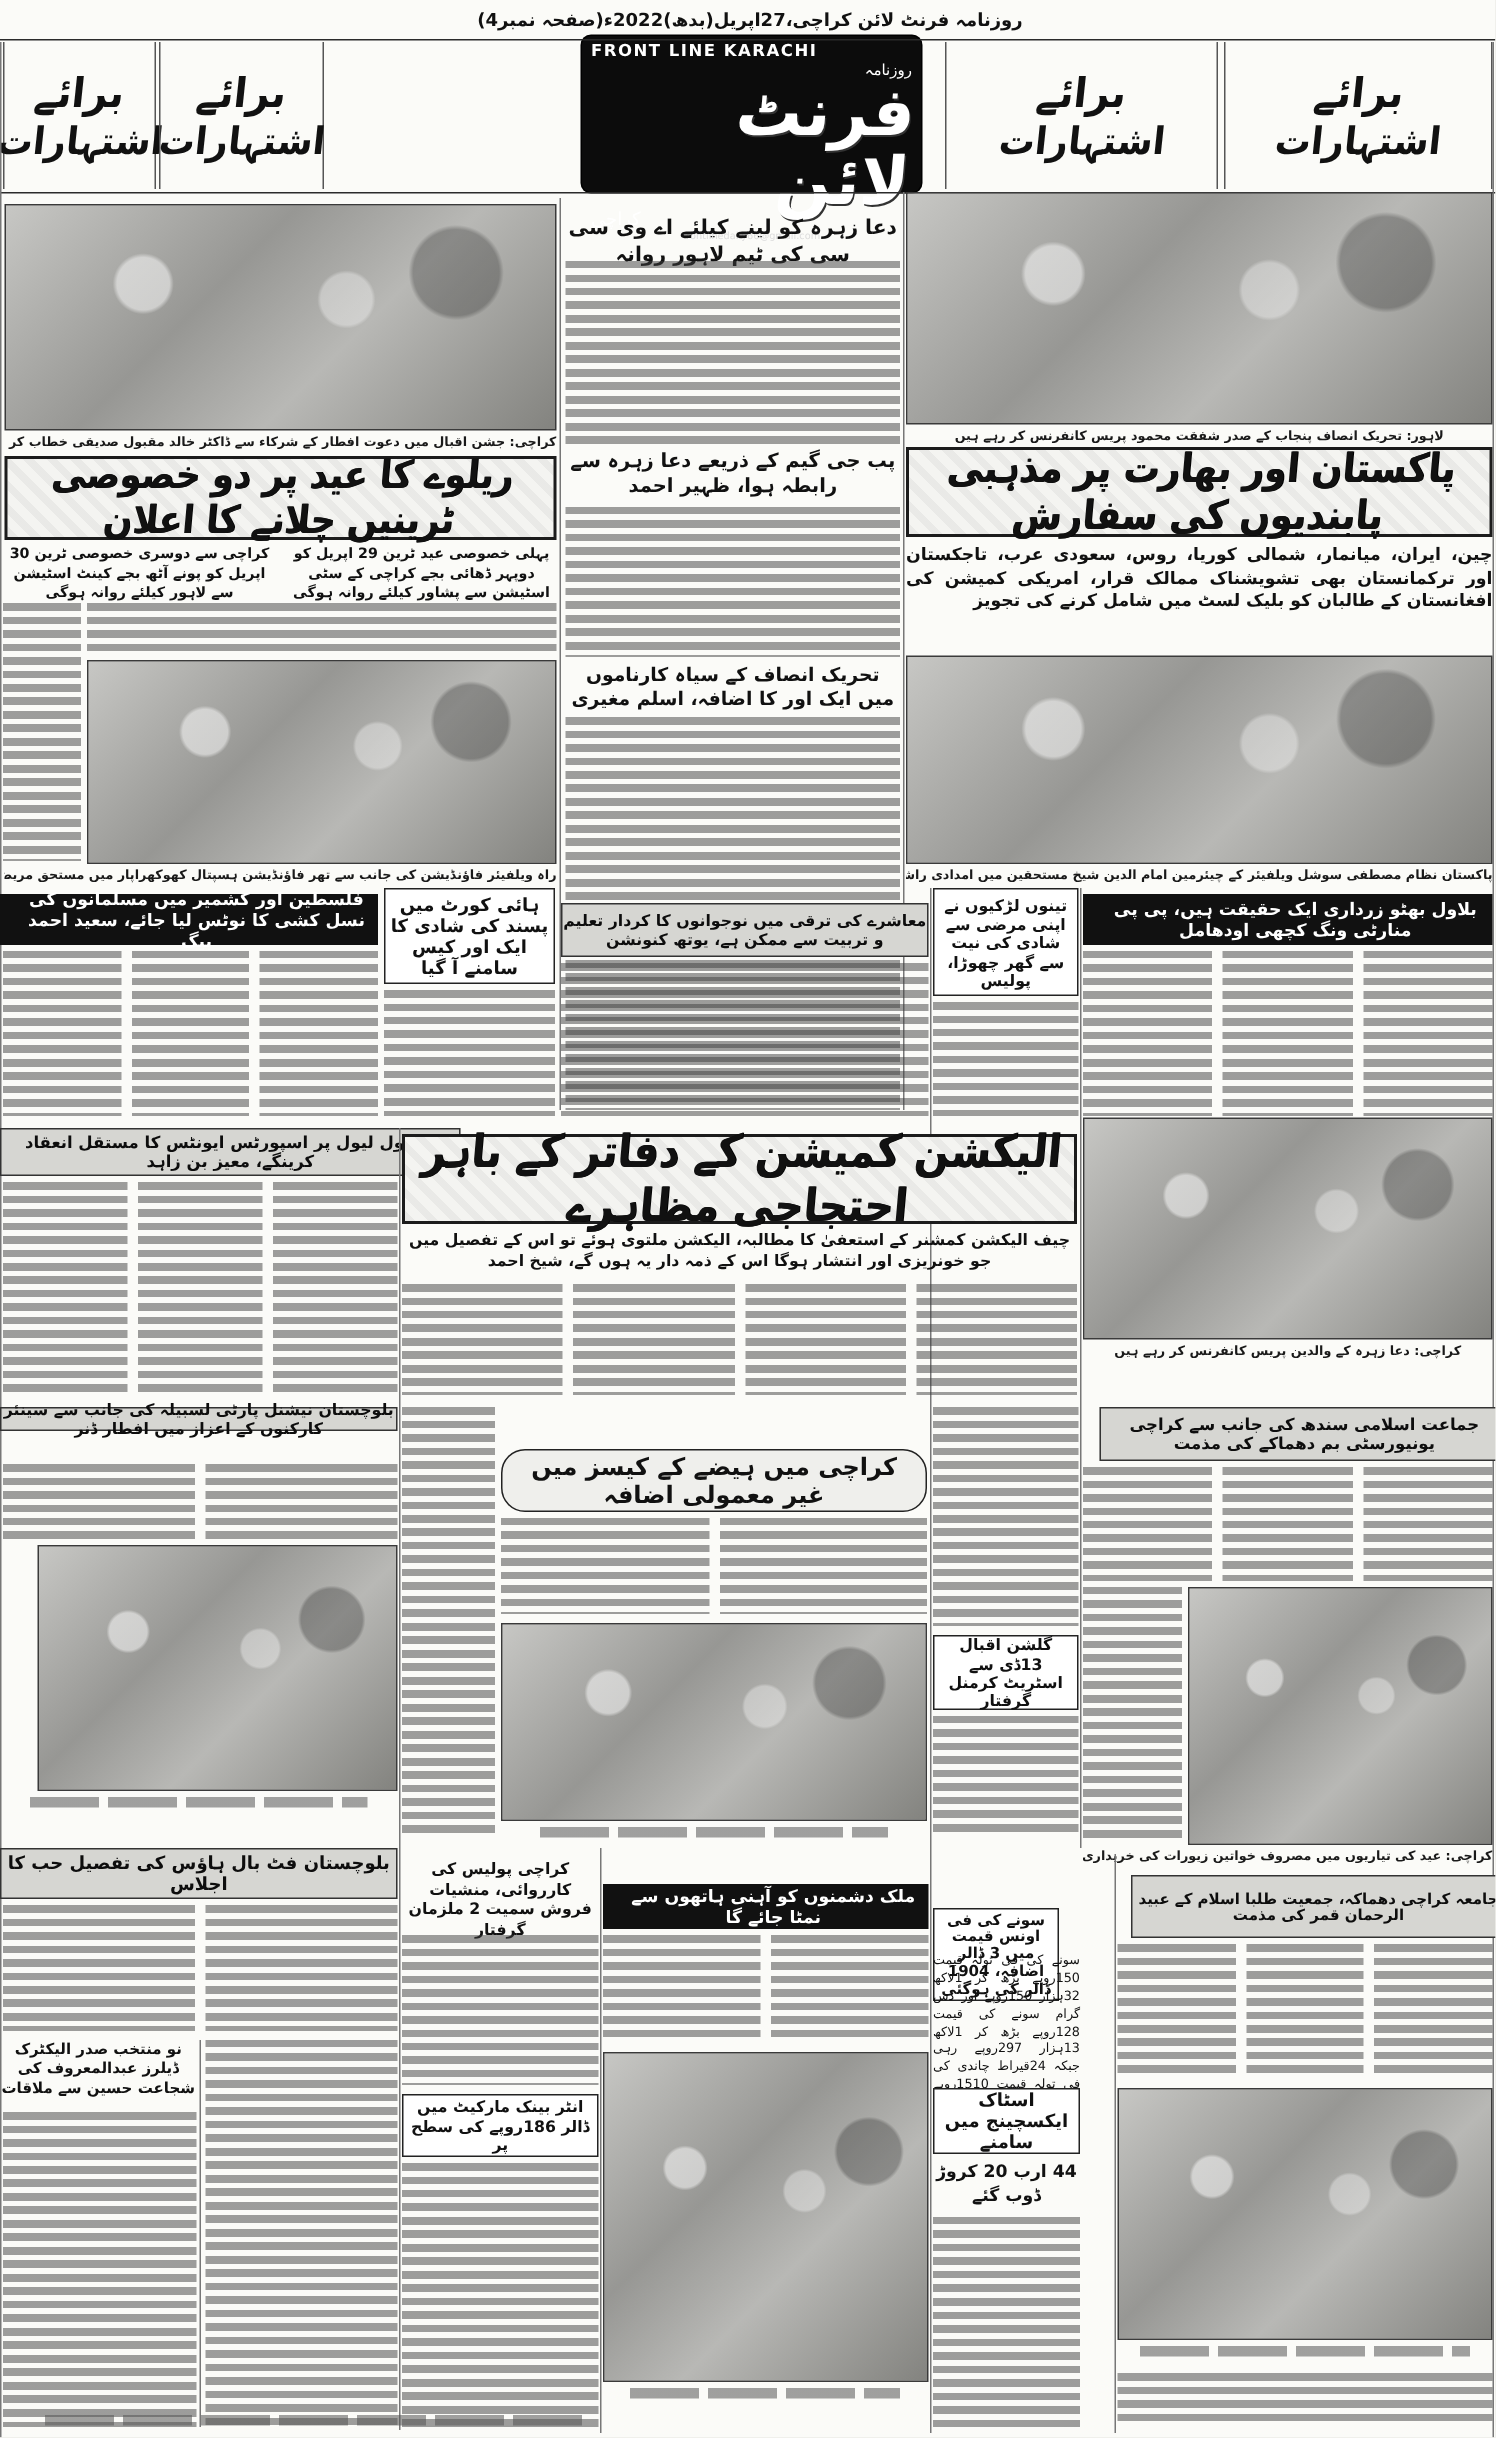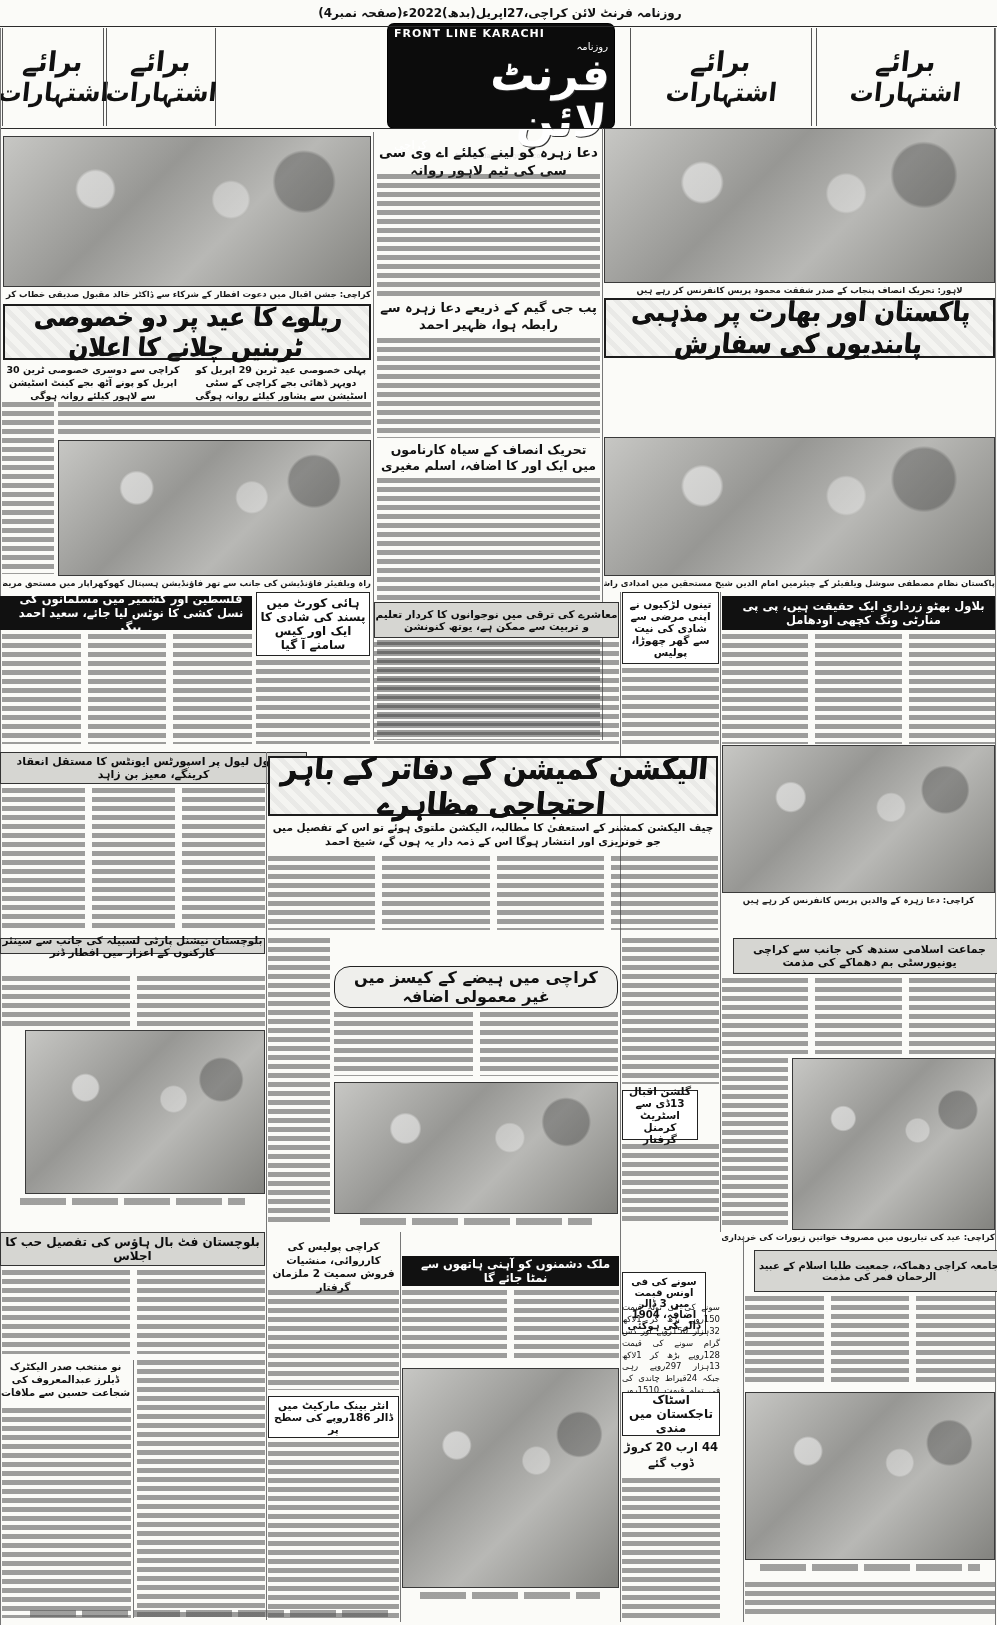--- a/index.html
+++ b/index.html
@@ -132,20 +132,21 @@
     <div class="subbold rtl" style="flex:1;font-size:9.5px;">کراچی سے دوسری خصوصی ٹرین 30 اپریل کو پونے آٹھ بجے کینٹ اسٹیشن سے لاہور کیلئے روانہ ہوگی</div>
   </div>
   <div class="abs sim" style="left:2px;top:402px;width:52px;height:172px;"></div>
   <div class="abs sim" style="left:58px;top:402px;width:313px;height:34px;"></div>
   <div class="abs photo" style="left:58px;top:440px;width:313px;height:136px;"></div>
   <div class="abs caption" style="left:3px;top:578px;width:368px;height:13px;">راہ ویلفیئر فاؤنڈیشن کی جانب سے تھر فاؤنڈیشن ہسپتال کھوکھراپار میں مستحق مریضوں میں امدادی راشن تقسیم کیا جا رہا ہے</div>
 
   <div class="abs boxhead rtl" style="left:604px;top:298px;width:391px;height:60px;font-size:24px;">
     <span class="t">پاکستان اور بھارت پر مذہبی پابندیوں کی سفارش</span>
   </div>
+  <div class="abs rtl subbold" style="left:604px;top:362px;width:391px;height:71px;font-size:11.5px;text-align:justify;">چین، ایران، میانمار، شمالی کوریا، روس، سعودی عرب، تاجکستان اور ترکمانستان بھی تشویشناک ممالک قرار، امریکی کمیشن کی افغانستان کے طالبان کو بلیک لسٹ میں شامل کرنے کی تجویز</div>
   <div class="abs photo" style="left:604px;top:437px;width:391px;height:139px;"></div>
   <div class="abs caption" style="left:604px;top:578px;width:391px;height:13px;">پاکستان نظام مصطفی سوشل ویلفیئر کے چیئرمین امام الدین شیخ مستحقین میں امدادی راشن بانٹ رہے ہیں</div>
 
   <div class="abs band-black rtl" style="left:0;top:596px;width:252px;height:34px;font-size:11.5px;">فلسطین اور کشمیر میں مسلمانوں کی نسل کشی کا نوٹس لیا جائے، سعید احمد بیگ</div>
   <div class="abs cols" style="left:2px;top:634px;width:250px;height:110px;">
     <div class="sim"></div>
     <div class="sim"></div>
     <div class="sim"></div>
   </div>
 
@@ -202,21 +203,21 @@
 
   <div class="abs minibox rtl" style="left:334px;top:966px;width:284px;height:42px;font-size:16px;background:#efefec;border-radius:16px;">کراچی میں ہیضے کے کیسز میں غیر معمولی اضافہ</div>
   <div class="abs cols" style="left:334px;top:1012px;width:284px;height:64px;">
     <div class="sim"></div>
     <div class="sim"></div>
   </div>
   <div class="abs photo" style="left:334px;top:1082px;width:284px;height:132px;"></div>
   <div class="abs simcap" style="left:360px;top:1218px;width:232px;"></div>
 
   <div class="abs sim" style="left:622px;top:938px;width:97px;height:146px;"></div>
-  <div class="abs minibox rtl" style="left:622px;top:1090px;width:76px;height:50px;font-size:10.5px;">گلشن اقبال 13ڈی سے اسٹریٹ کرمنل گرفتار</div>
+  <div class="abs minibox rtl" style="left:622px;top:1090px;width:97px;height:50px;font-size:10.5px;">گلشن اقبال 13ڈی سے اسٹریٹ کرمنل گرفتار</div>
   <div class="abs sim" style="left:622px;top:1144px;width:97px;height:78px;"></div>
 
   <div class="abs band-gray rtl" style="left:722px;top:938px;width:273px;height:36px;font-size:11px;margin-left:11px;">جماعت اسلامی سندھ کی جانب سے کراچی یونیورسٹی بم دھماکے کی مذمت</div>
   <div class="abs cols" style="left:722px;top:978px;width:273px;height:76px;">
     <div class="sim"></div>
     <div class="sim"></div>
     <div class="sim"></div>
   </div>
   <div class="abs sim" style="left:722px;top:1058px;width:66px;height:170px;"></div>
   <div class="abs photo" style="left:792px;top:1058px;width:203px;height:172px;"></div>
@@ -241,21 +242,21 @@
   <div class="abs band-black rtl" style="left:402px;top:1256px;width:217px;height:30px;font-size:11.5px;">ملک دشمنوں کو آہنی ہاتھوں سے نمٹا جائے گا</div>
   <div class="abs cols" style="left:402px;top:1290px;width:217px;height:72px;">
     <div class="sim"></div>
     <div class="sim"></div>
   </div>
   <div class="abs photo" style="left:402px;top:1368px;width:217px;height:220px;"></div>
   <div class="abs simcap" style="left:420px;top:1592px;width:180px;"></div>
 
   <div class="abs minibox rtl" style="left:622px;top:1236px;width:84px;height:62px;font-size:10px;margin-top:36px;">سونے کی فی اونس قیمت میں 3 ڈالر اضافہ، 1904 ڈالر کی ہوگئی</div>
   <div class="abs rtl" style="left:622px;top:1302px;width:98px;height:86px;font-size:8.5px;line-height:1.4;text-align:justify;">سونے کی فی تولہ قیمت 150روپے بڑھ کر 1لاکھ 32ہزار 150روپے اور دس گرام سونے کی قیمت 128روپے بڑھ کر 1لاکھ 13ہزار 297روپے رہی جبکہ 24قیراط چاندی کی فی تولہ قیمت 1510روپے پر برقرار رہی۔</div>
-  <div class="abs minibox rtl" style="left:622px;top:1392px;width:98px;height:44px;font-size:12px;">اسٹاک تاجکستان میں مندی</div>
+  <div class="abs minibox rtl" style="left:622px;top:1392px;width:98px;height:44px;font-size:12px;">اسٹاک ایکسچینج میں سامنے</div>
   <div class="abs rtl subbold" style="left:622px;top:1440px;width:98px;height:32px;font-size:11.5px;">44 ارب 20 کروڑ ڈوب گئے</div>
   <div class="abs sim" style="left:622px;top:1478px;width:98px;height:140px;"></div>
   <div class="vline" style="left:743px;top:1236px;height:386px;"></div>
 
   <div class="abs band-gray rtl" style="left:754px;top:1250px;width:250px;height:42px;font-size:10px;">جامعہ کراچی دھماکہ، جمعیت طلبا اسلام کے عبید الرحمان قمر کی مذمت</div>
   <div class="abs cols" style="left:745px;top:1296px;width:250px;height:90px;">
     <div class="sim"></div>
     <div class="sim"></div>
     <div class="sim"></div>
   </div>

